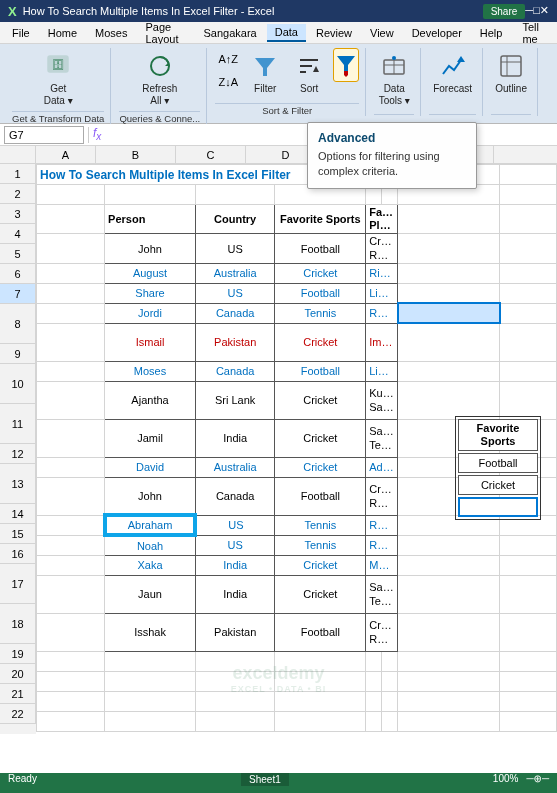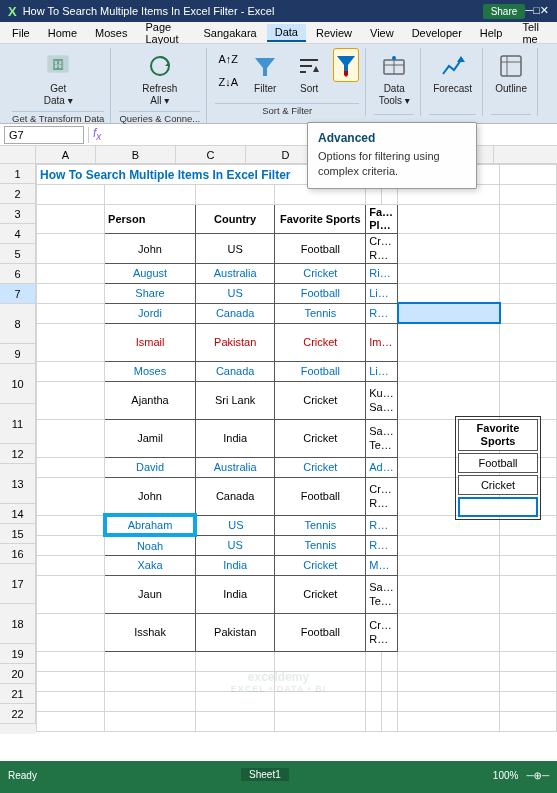--- a/index.html
+++ b/index.html
@@ -246,25 +246,25 @@
       text-overflow: ellipsis;
       height: 20px;
     }
 
     
     .status-bar {
       position: absolute;
       bottom: 0;
       left: 0;
       right: 0;
-      height: 32px;
+      height: 20px;
       background: #217346;
       display: flex;
-      align-items: flex-end;
-      padding: 12px 8px;
+      align-items: flex-start;
+      padding: 0 8px;
       gap: 8px;
     }
     .status-bar span {
       color: white;
       font-size: 10px;
     }
 
     
     .filter-sidebar {
       position: absolute;
@@ -770,21 +770,21 @@
           <td>Cricket</td>
         </tr>
         <tr>
           <td style="height:20px;border:2px solid #0078d4;background:#fff;"></td>
         </tr>
       </tbody>
     </table>
   </div>
 
   <div class="watermark" style="position:absolute;bottom:40px;left:50%;transform:translateX(-50%);opacity:0.12;text-align:center;pointer-events:none;">
-    <div style="font-size:12px;font-weight:bold;color:#217346;">exceldemy</div>
+    <div style="font-size:18px;font-weight:bold;color:#217346;">exceldemy</div>
     <div style="font-size:9px;color:#217346;letter-spacing:1px;">EXCEL • DATA • BI</div>
   </div>
 </div>
 
 <div class="status-bar">
   <span>Ready</span>
   <span style="flex:1;"></span>
   <span style="background:#1a5c38;padding:1px 8px;font-size:10px;color:white;cursor:pointer;">Sheet1</span>
   <span style="flex:1;"></span>
   <span>100%</span>

